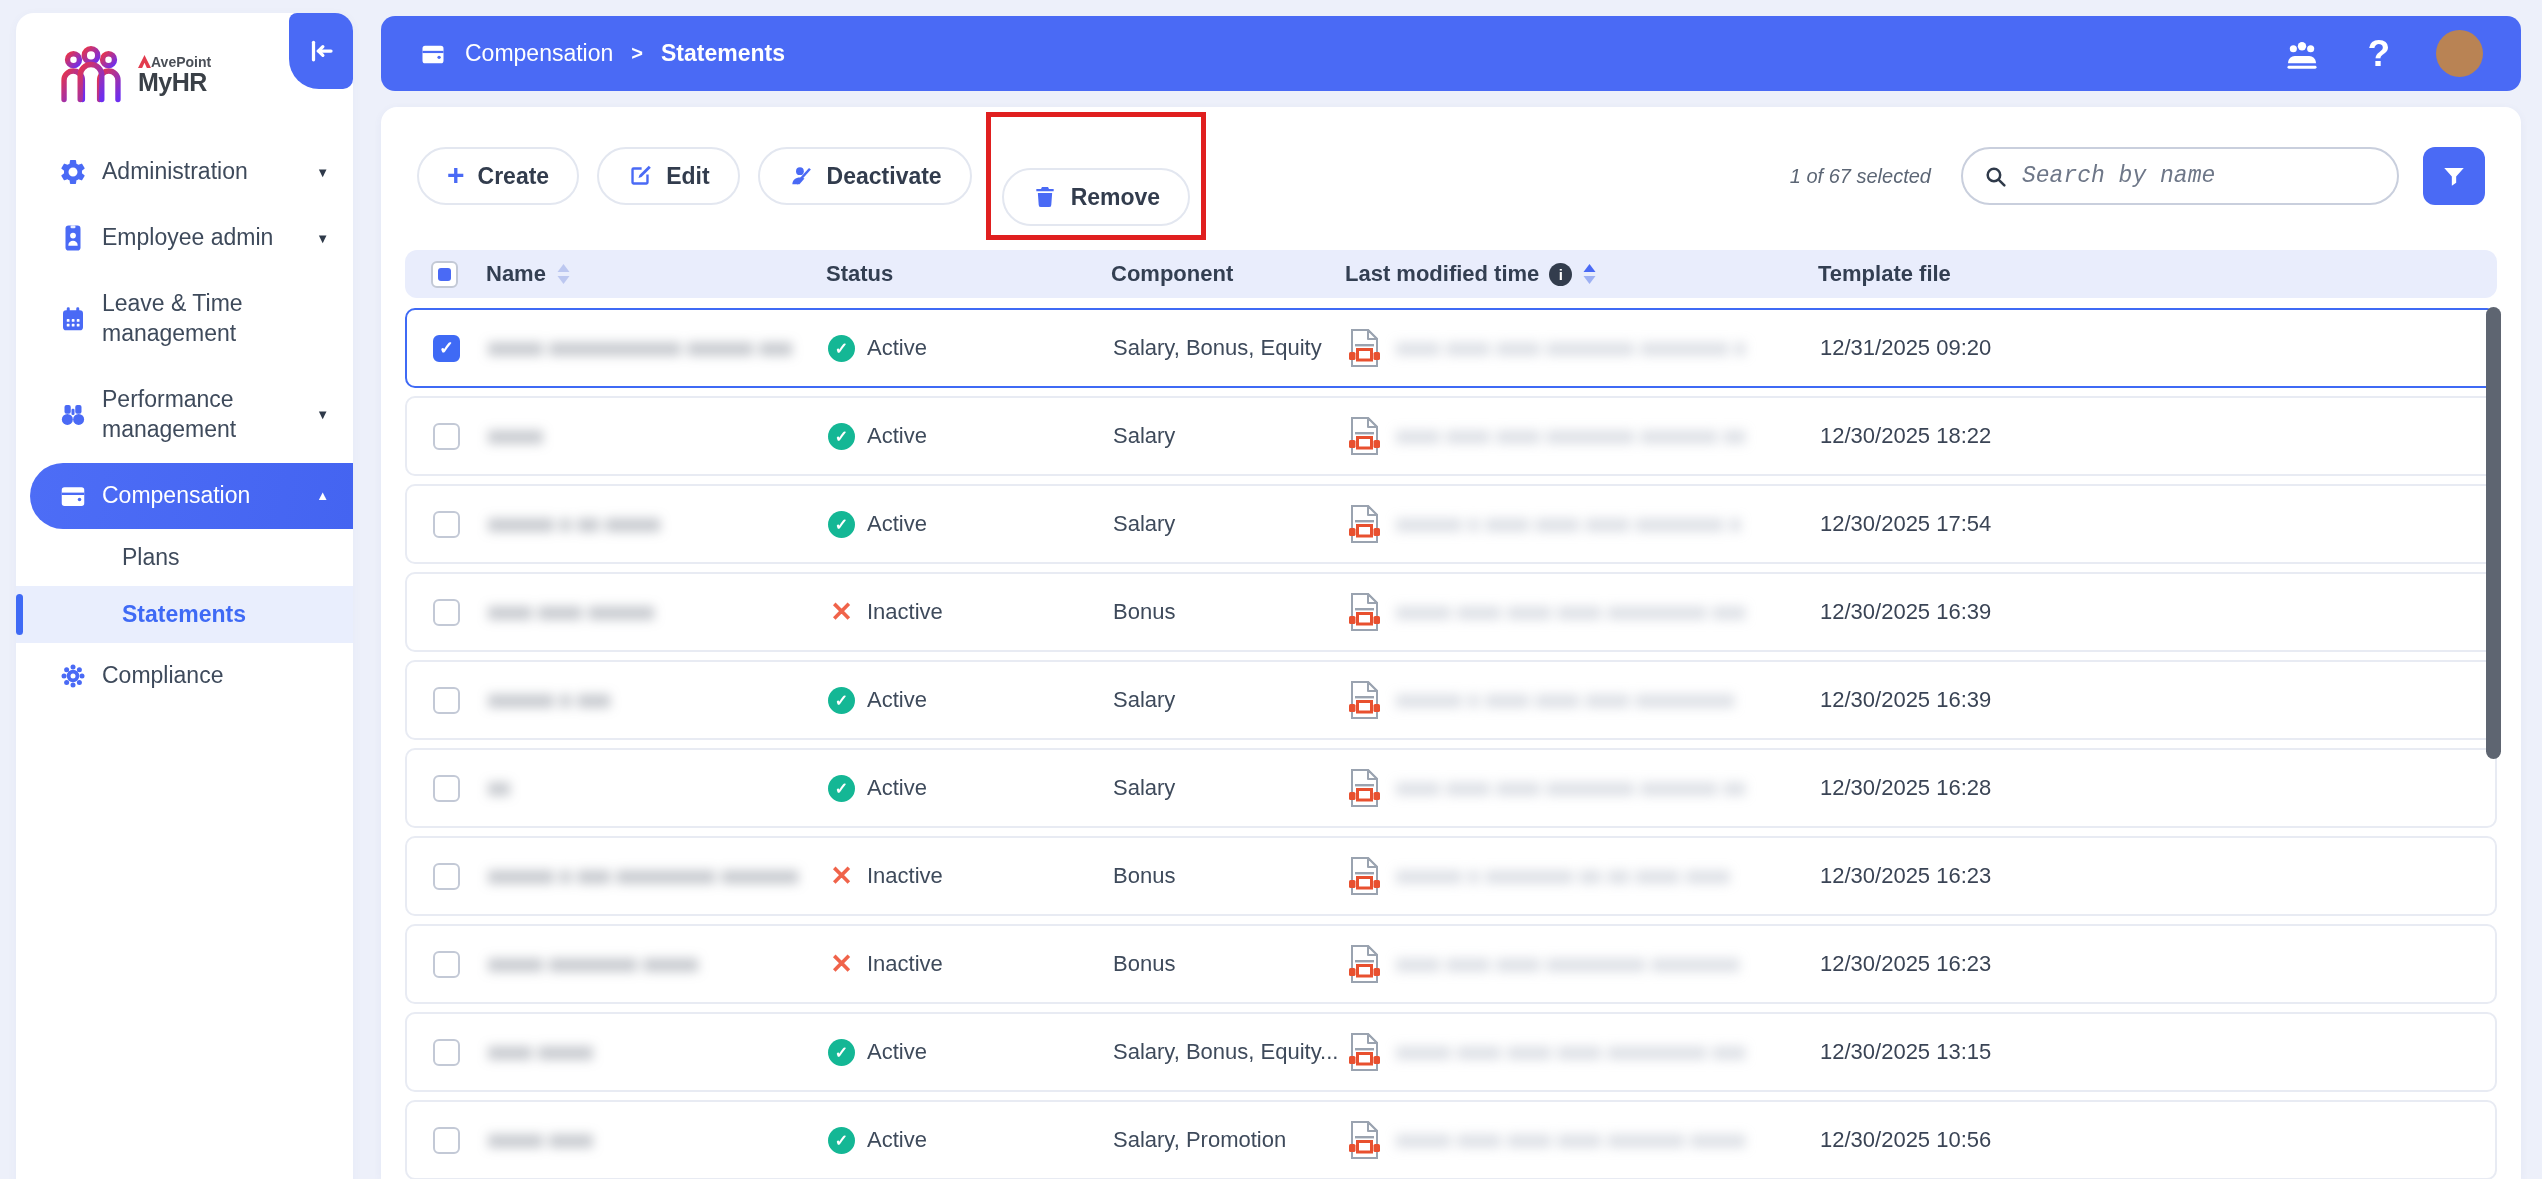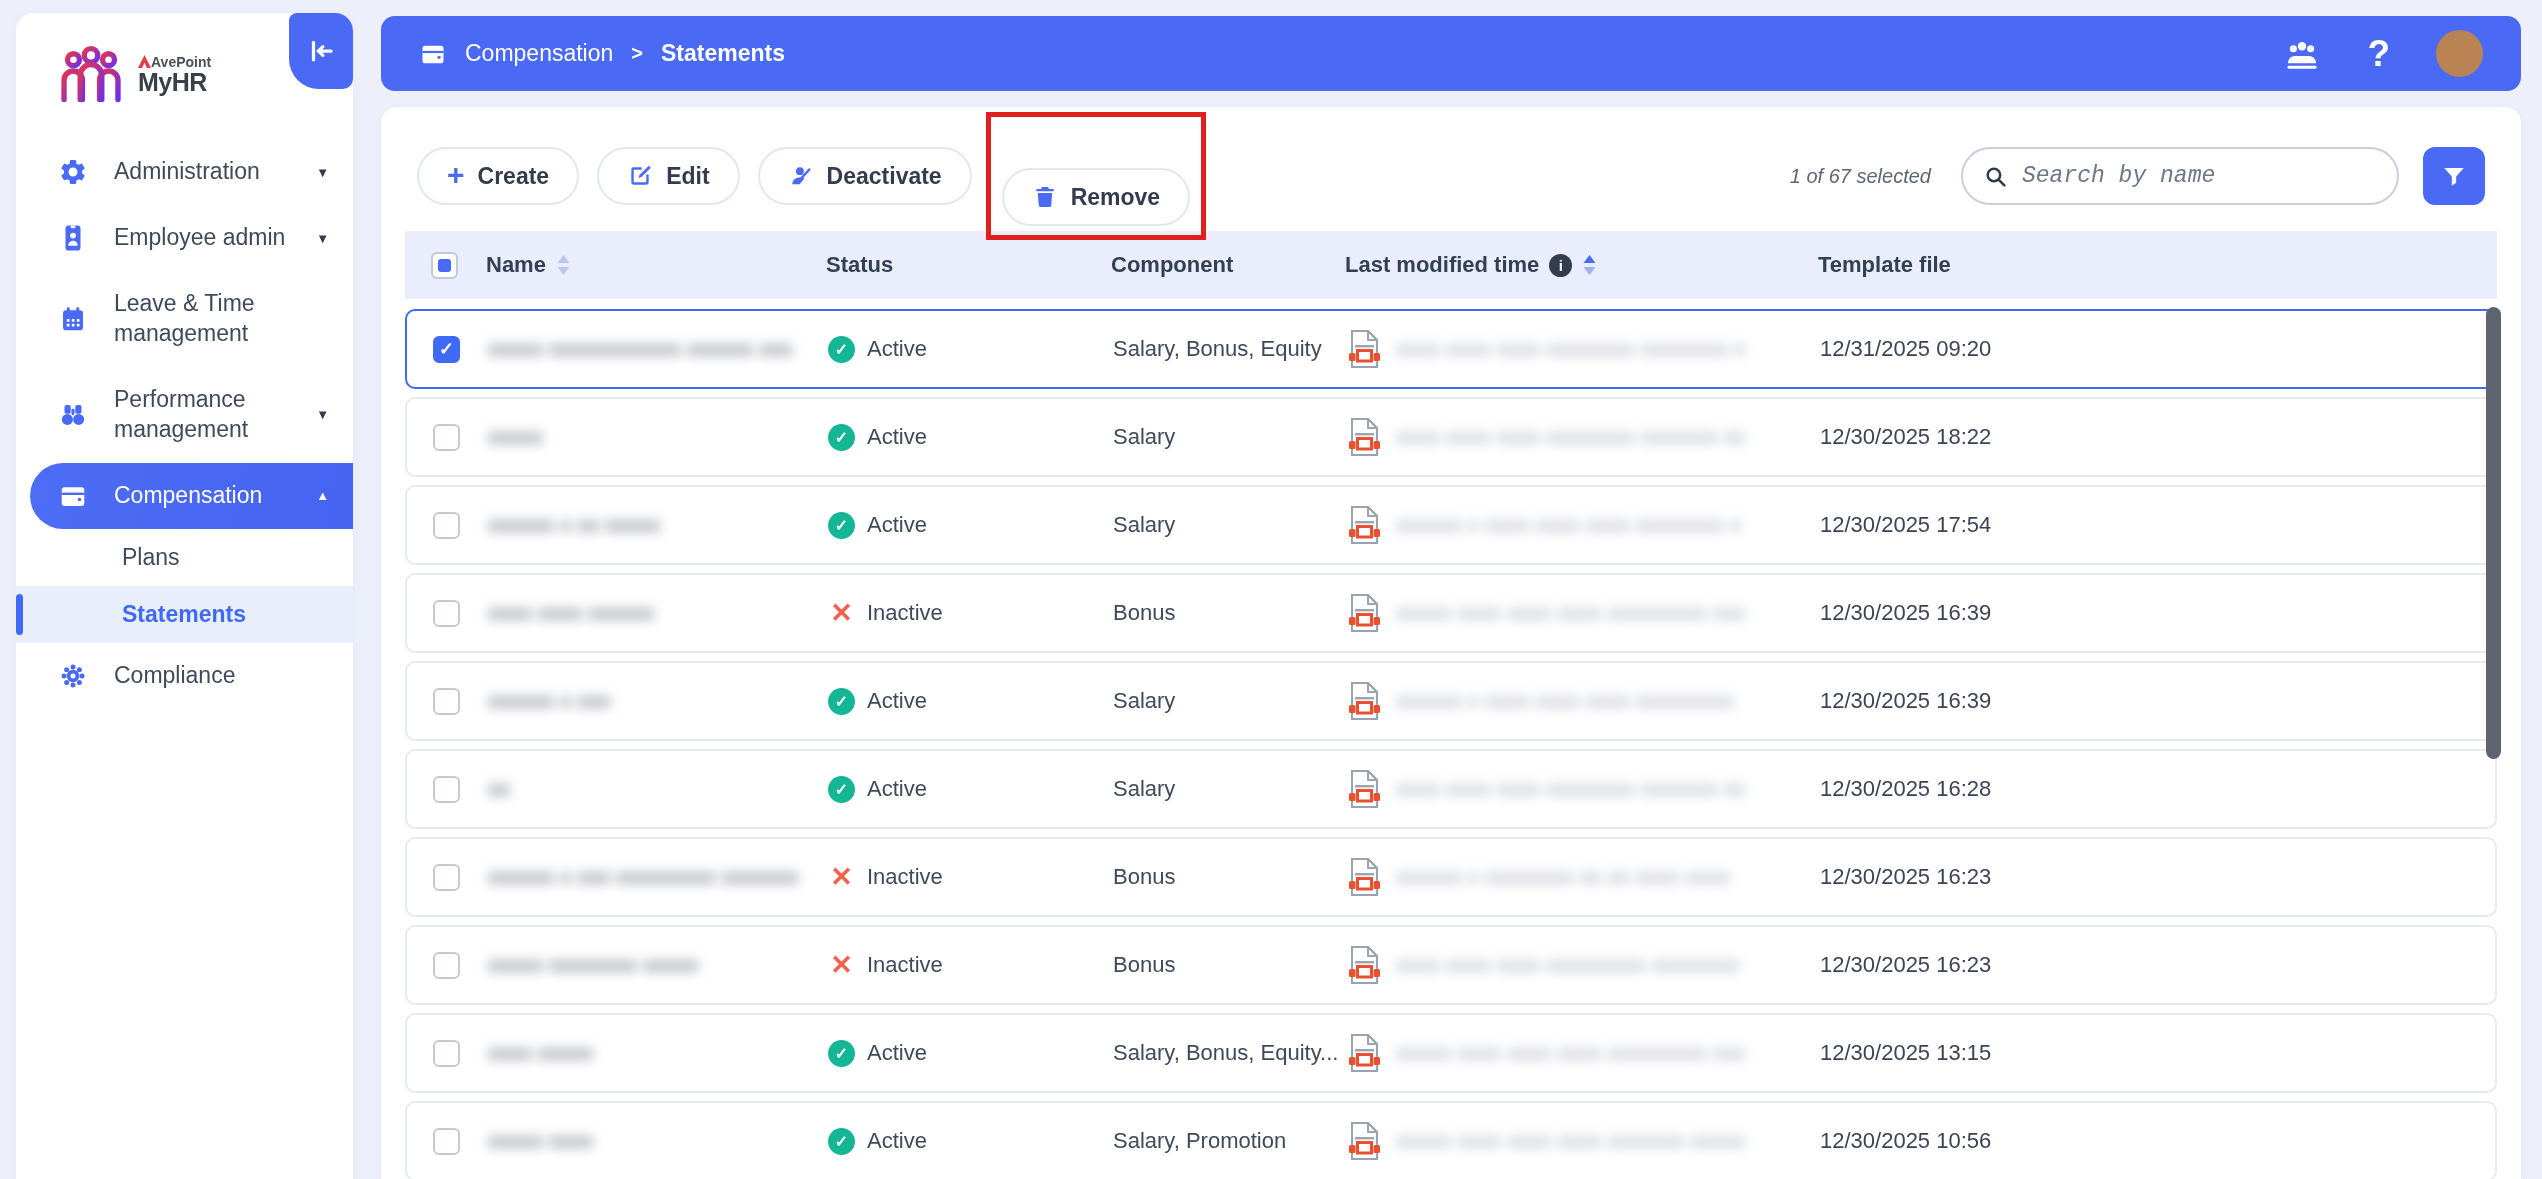--- a/index.html
+++ b/index.html
@@ -11,21 +11,21 @@
 
   
   .sidebar{position:absolute;left:16px;top:13px;width:337px;height:1200px;
     background:#fff;border-radius:18px;box-shadow:0 2px 10px rgba(70,90,160,.05);}
   .collapse-btn{position:absolute;top:0;right:0;width:64px;height:76px;background:#4a6af5;
     border-radius:8px 18px 10px 30px;display:flex;align-items:center;justify-content:center;cursor:pointer;}
   .logo-row{display:flex;align-items:center;gap:14px;padding:30px 0 0 42px;}
   .brand-line{display:flex;align-items:center;font-size:14px;font-weight:700;color:#4a4f57;}
   .product{font-size:25px;font-weight:800;color:#3a4047;letter-spacing:-.5px;line-height:1;}
   .nav{margin-top:34px;}
-  .nav-item{display:flex;align-items:center;gap:26px;padding:18px 24px 18px 42px;
+  .nav-item{display:flex;align-items:center;gap:14px;padding:18px 24px 18px 42px;
     font-size:23px;color:#3e4a5b;cursor:pointer;}
   .nav-item .nav-label{flex:1;line-height:1.3;}
   .nav-ic{width:30px;flex:0 0 30px;color:#4a6af5;}
   .chev{font-size:13px;color:#2f3a4a;}
   .nav-item.active{background:linear-gradient(100deg,#4d6df6,#4464f1);color:#fff;
     border-radius:34px 0 0 34px;margin-left:14px;padding-left:28px;}
   .nav-item.active .nav-ic{color:#fff;}
   .nav-item.active .chev{color:#fff;}
   .sub-item{padding:15px 24px 15px 106px;font-size:23px;color:#3e4a5b;cursor:pointer;}
   .sub-item.active{background:#e9eefd;color:#3f6af5;font-weight:700;position:relative;}
@@ -62,21 +62,21 @@
     border-radius:29px;padding:0 20px;margin-left:30px;box-sizing:border-box;background:#fff;}
   .search input{border:none;outline:none;font-size:23px;font-style:italic;color:#3c4554;width:100%;
     background:transparent;font-family:Liberation Mono, monospace;}
   .search input::placeholder{color:#6e7788;font-style:italic;}
   .filter-btn{width:62px;height:58px;border-radius:12px;background:#4a6af5;margin-left:24px;
     display:flex;align-items:center;justify-content:center;cursor:pointer;border:none;flex:0 0 62px;}
 
   
   .grid-cols{display:grid;grid-template-columns:55px 340px 285px 234px 473px 1fr;align-items:center;
     padding-left:26px;box-sizing:border-box;}
-  .thead{margin-top:26px;height:68px;background:#e9edfc;border-radius:0;
+  .thead{margin-top:45px;height:48px;background:#e9edfc;border-radius:12px;
     font-size:22px;font-weight:700;color:#333f52;}
   .hcell{display:flex;align-items:center;gap:10px;}
   .rows{margin-top:10px;display:flex;flex-direction:column;gap:8px;}
   .row{height:80px;background:#fff;border:2px solid #e8ebf3;border-radius:10px;font-size:22px;
     color:#3e4a5b;cursor:pointer;}
   .row.selected{border-color:#3f6af5;}
   .cb{width:27px;height:27px;border:2px solid #c3c9d6;border-radius:6px;background:#fff;
     display:flex;align-items:center;justify-content:center;box-sizing:border-box;cursor:pointer;}
   .cb.checked{background:#3f6af5;border-color:#3f6af5;color:#fff;font-size:18px;font-weight:700;}
   .cb.indeterminate{border-color:#c3c9d6;}

